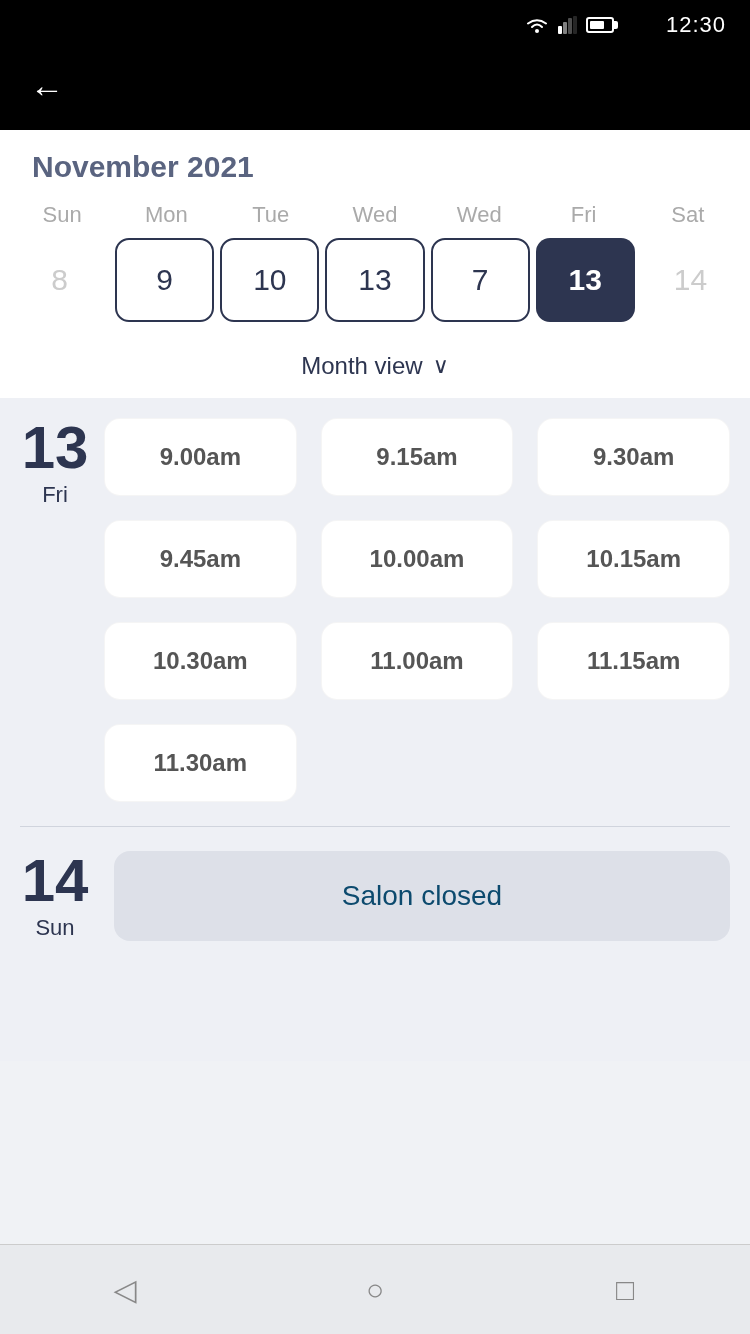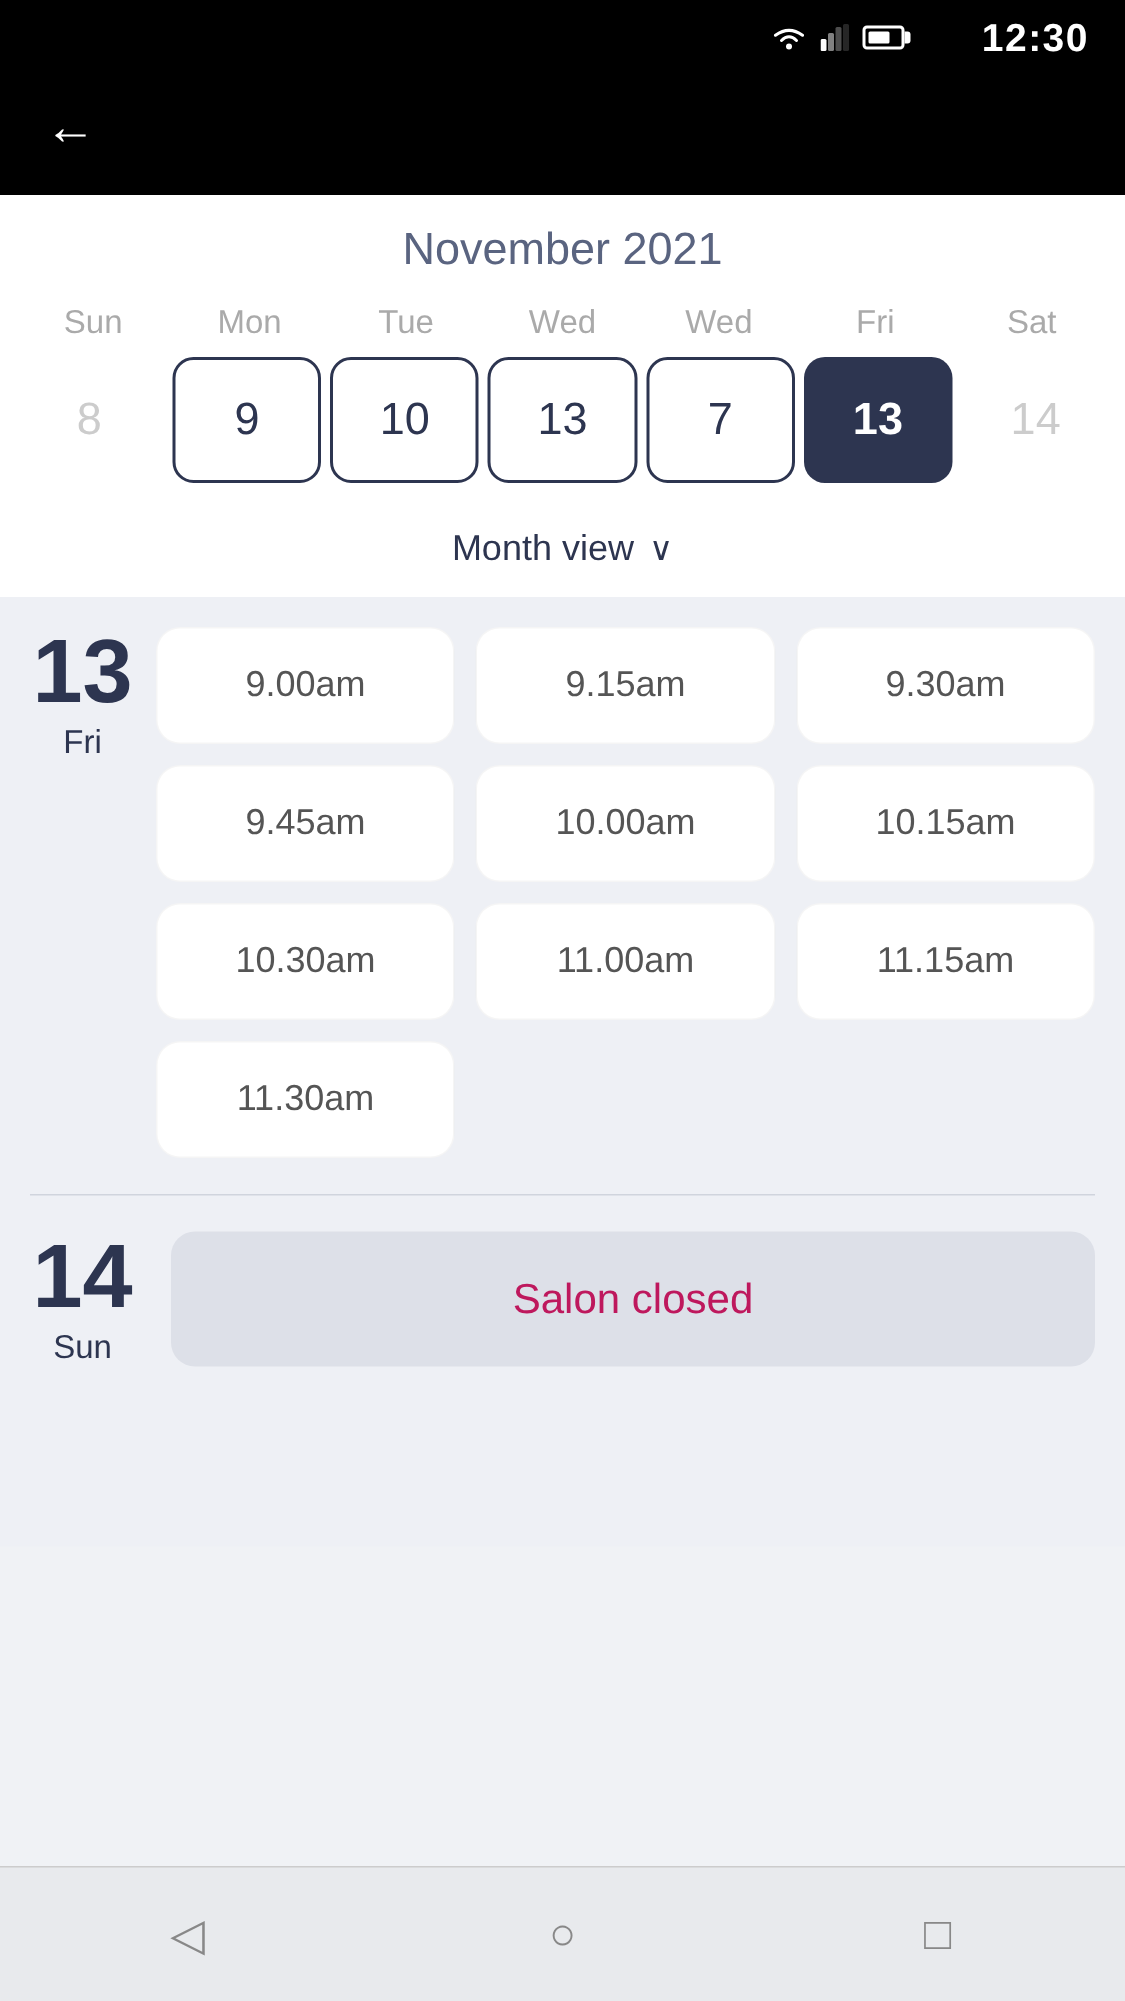--- a/index.html
+++ b/index.html
@@ -22,22 +22,22 @@
       padding: 0 24px;
       gap: 10px;
     }
     .status-icons {
       display: flex;
       align-items: center;
       gap: 8px;
     }
     .status-time {
       color: #fff;
-      font-size: 26px;
-      font-weight: 700;
+      font-size: 22px;
+      font-weight: 400;
       letter-spacing: 1px;
       margin-left: 44px;
     }
     .icon-battery {
       width: 28px; height: 16px;
       border: 2px solid #fff;
       border-radius: 3px;
       position: relative;
     }
     .icon-battery::after {
@@ -76,25 +76,25 @@
       font-size: 34px;
       font-weight: 700;
     }
 
     
     .calendar-section {
       background: #fff;
       padding: 20px 0 0;
     }
     .calendar-month {
-      text-align: center;
       font-size: 30px;
-      font-weight: 400;
+      font-weight: 700;
       color: #5a6480;
       margin-bottom: 18px;
+      padding-left: 32px;
     }
     .calendar-days-header {
       display: grid;
       grid-template-columns: repeat(7, 1fr);
       text-align: center;
       padding: 0 10px;
       margin-bottom: 10px;
     }
     .day-name {
       font-size: 22px;
@@ -169,22 +169,23 @@
     }
     .day-label-stack {
       display: flex;
       flex-direction: column;
       align-items: center;
       min-width: 70px;
     }
     .time-grid {
       display: grid;
       grid-template-columns: repeat(3, 1fr);
-      gap: 14px;
+      gap: 24px;
       flex: 1;
+      font-weight: bold;
     }
     .time-slot-container {
       display: flex;
       gap: 14px;
     }
     .slot-grid-wrapper {
       flex: 1;
     }
     .time-slot {
       background: #fff;
@@ -213,21 +214,21 @@
     }
     .salon-closed-box {
       flex: 1;
       background: #dde0e8;
       border-radius: 16px;
       height: 90px;
       display: flex;
       align-items: center;
       justify-content: center;
       font-size: 28px;
-      color: #be185d;
+      color: #0c4a6e;
     }
 
     
     .bottom-nav {
       background: #e8eaed;
       height: 90px;
       display: flex;
       align-items: center;
       justify-content: space-around;
       position: fixed;

